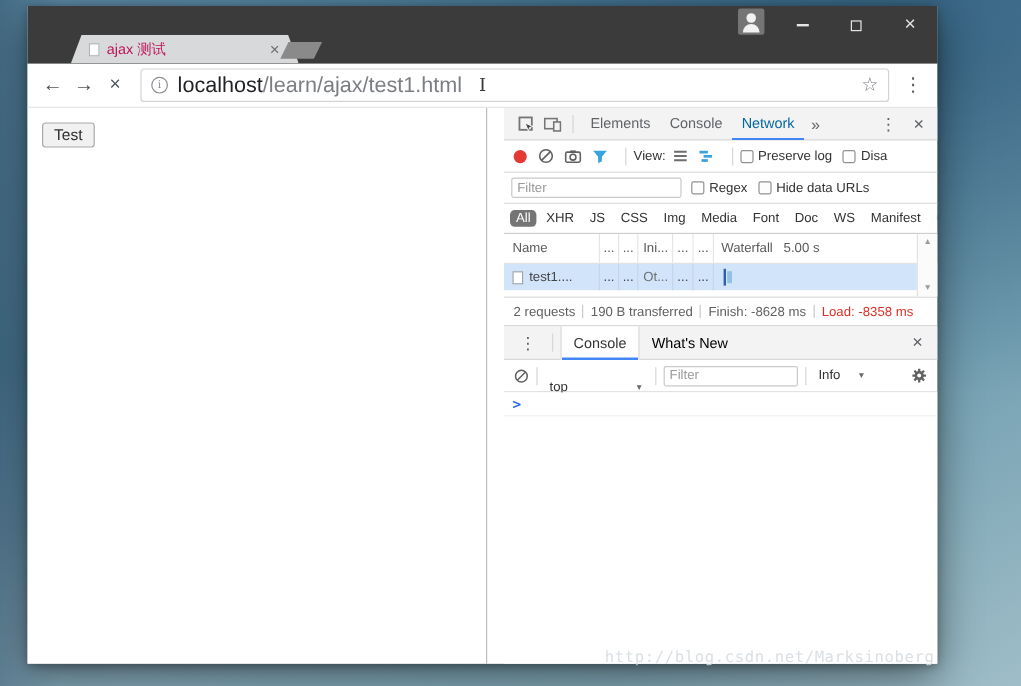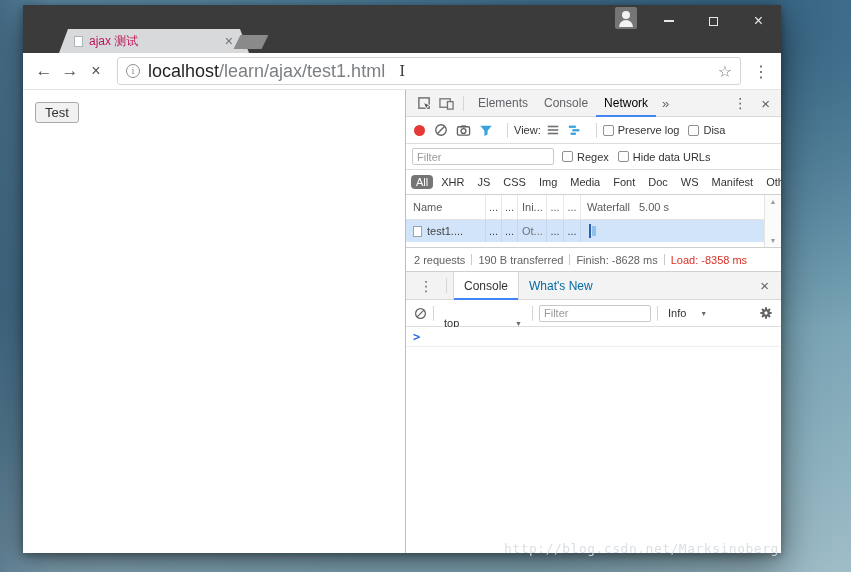--- a/index.html
+++ b/index.html
@@ -53,27 +53,27 @@
   .menu-ic { font-size:16px; color:#5a5e62; width:20px; text-align:center; }
   
   .content { flex:1; display:flex; min-height:0; }
   .page { flex:1; background:#fff; position:relative; }
   .test-btn {
     position:absolute; left:12px; top:12px; font-family:"Liberation Sans", sans-serif;
     font-size:13px; color:#303030; background:#f1f1f1; border:1px solid #a9a9a9;
     border-radius:3px; padding:2px 9px;
   }
   
-  .devtools { width:376px; flex:none; border-left:1px solid #bdbdbd; background:#fff; display:flex; flex-direction:column; font-size:11px; color:#333; }
+  .devtools { width:376px; flex:none; border-left:1px solid #bdbdbd; background:#fff; display:flex; flex-direction:column; font-size:11px; color:#333;padding-left:14px; }
   .vdiv { width:1px; height:15px; background:#d6d6d6; margin:0 6px; flex:none; }
   .svg-ic { display:flex; align-items:center; justify-content:center; flex:none; }
   .dt-bar { height:27px; flex:none; background:#f3f3f3; border-bottom:1px solid #d8d8d8; display:flex; align-items:center; padding:0 7px; }
   .dt-bar .svg-ic { width:22px; }
   .dt-tab { font-size:12px; color:#5f6368; padding:0 8px; height:27px; line-height:27px; }
-  .dt-tab.sel { color:#000000; box-shadow: inset 0 -2px 0 #4285f4; }
+  .dt-tab.sel { color:#0369a1; box-shadow: inset 0 -2px 0 #4285f4; }
   .dt-more { font-size:13px; color:#5f6368; padding:0 6px; }
   .dt-menu { font-size:14px; color:#5f6368; padding:0 7px; }
   .dt-close { font-size:15px; color:#5f6368; padding:0 4px 0 7px; }
   .net-bar { height:27px; flex:none; border-bottom:1px solid #ddd; display:flex; align-items:center; padding:0 8px; overflow:hidden; white-space:nowrap; }
   .rec { width:11px; height:11px; border-radius:50%; background:#e53935; flex:none; margin-right:9px; }
   .net-bar .svg-ic { margin-right:8px; }
   .lbl { color:#333; margin-right:5px; flex:none; }
   .chk { display:flex; align-items:center; flex:none; margin-right:9px; color:#333; }
   .box { width:11px; height:11px; border:1px solid #919191; border-radius:2px; background:#fdfdfd; margin-right:4px; flex:none; }
   .filter-bar { height:26px; flex:none; border-bottom:1px solid #ddd; display:flex; align-items:center; padding:0 6px; }
@@ -108,21 +108,21 @@
   .tfill { height:5px; background:#fff; }
   .tscroll { position:absolute; right:0; top:0; bottom:0; width:17px; background:#fbfbfb; border-left:1px solid #e3e3e3; display:flex; flex-direction:column; align-items:center; justify-content:space-between; padding:3px 0; color:#9b9b9b; font-size:7px; }
   
   .statusbar { height:24px; flex:none; border-bottom:1px solid #cfcfcf; display:flex; align-items:center; padding:0 8px; color:#616161; white-space:nowrap; overflow:hidden; }
   .sep { width:1px; height:11px; background:#c9c9c9; margin:0 6px; flex:none; }
   .load-red { color:#d93025; }
   
   .drawer { flex:1; display:flex; flex-direction:column; min-height:0; }
   .drawer-bar { height:28px; flex:none; background:#f3f3f3; border-bottom:1px solid #d8d8d8; display:flex; align-items:center; padding:0 6px; }
   .drawer-menu { font-size:14px; color:#5f6368; padding:0 7px; }
-  .d-tab { font-size:12px; color:#0369a1; height:28px; line-height:28px; padding:0 10px; }
+  .d-tab { font-size:12px; color:#000000; height:28px; line-height:28px; padding:0 10px; }
   .d-tab.sel { color:#333; background:#fff; border-left:1px solid #d8d8d8; border-right:1px solid #d8d8d8; box-shadow: inset 0 -2px 0 #4285f4; }
   .drawer-close { font-size:15px; color:#5f6368; padding:0 6px; }
   .con-bar { height:27px; flex:none; border-bottom:1px solid #ddd; display:flex; align-items:center; padding:0 8px; }
   .dd { display:flex; align-items:center; color:#333; padding:0 4px; }
   .dd .arr { font-size:7px; color:#6a6a6a; margin-left:14px; }
   .dd.ctx { width:86px; justify-content:space-between;margin-top:20px; }
   .con-flt { width:112px; height:17px; border:1px solid #c9c9c9; border-radius:2px; font-size:11px; font-family:"Liberation Sans", sans-serif; padding:0 4px; outline:none; color:#333; }
   .con-flt::placeholder { color:#9a9a9a; }
   .con-body { flex:1; background:#fff; min-height:0; }
   .prompt-row { height:20px; border-bottom:1px solid #f0f0f0; display:flex; align-items:center; padding:0 7px; }

